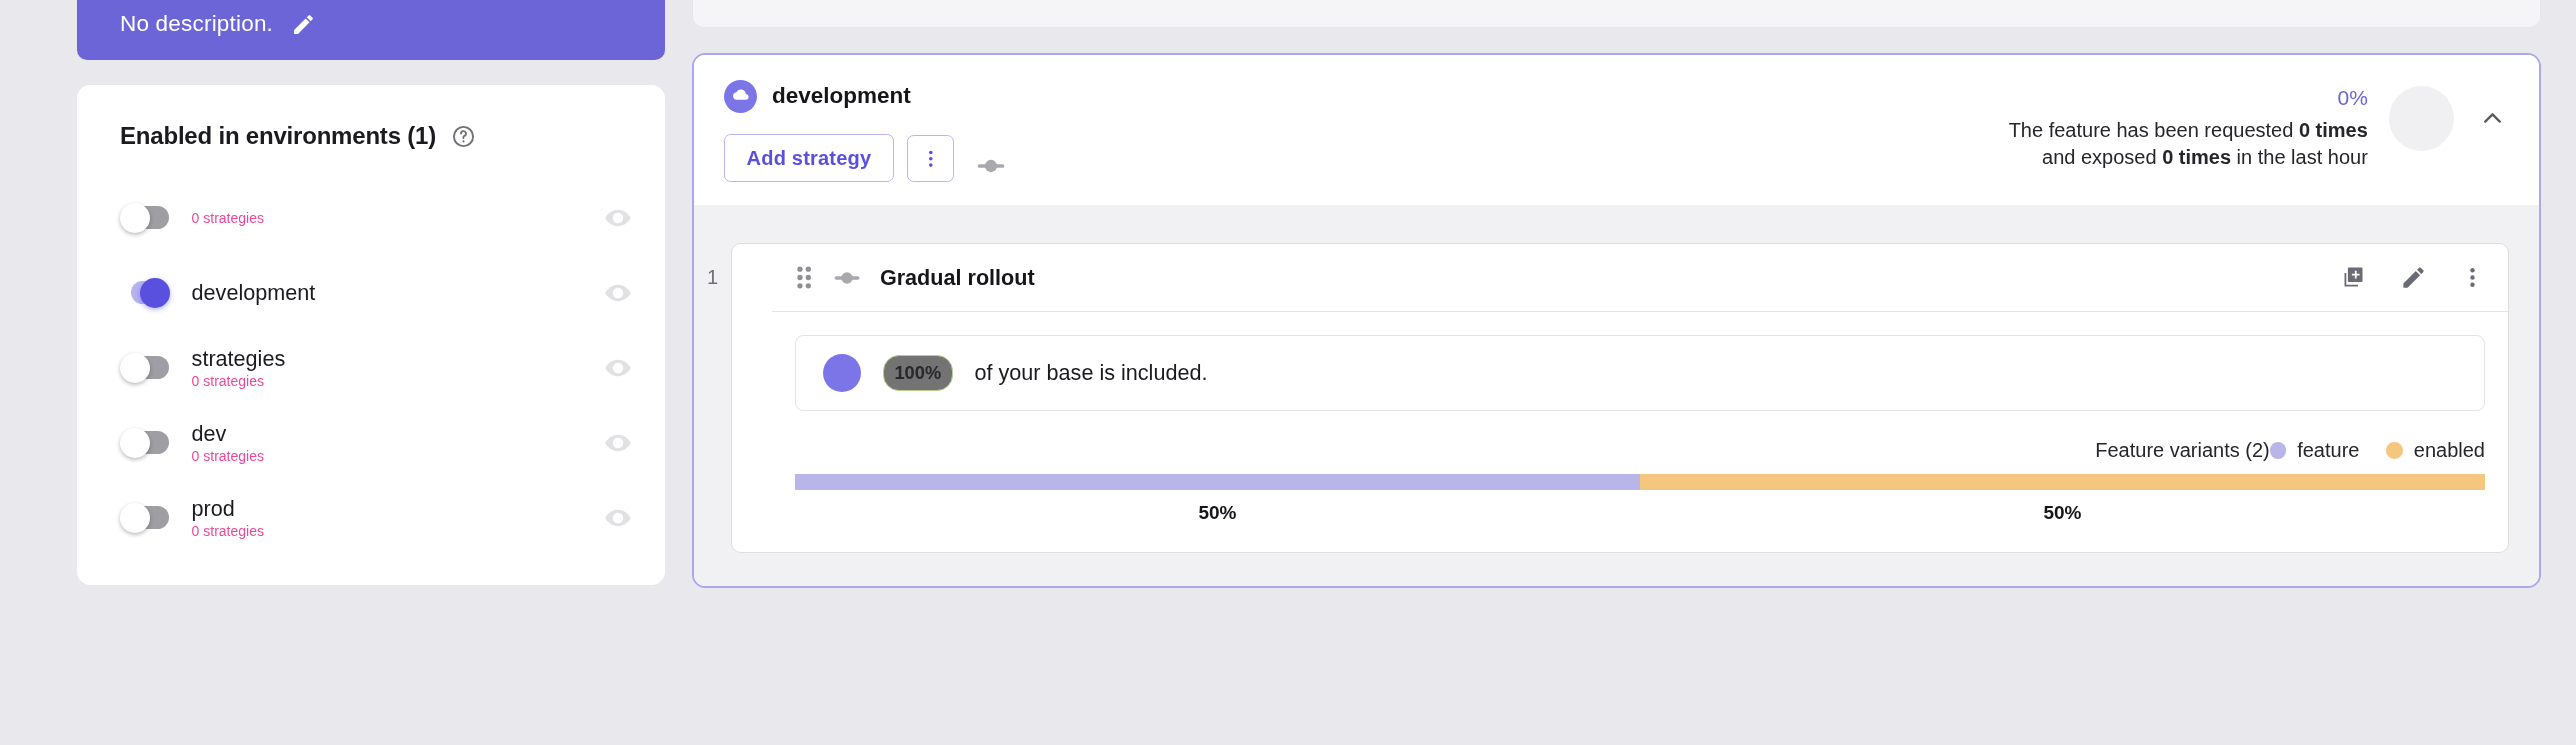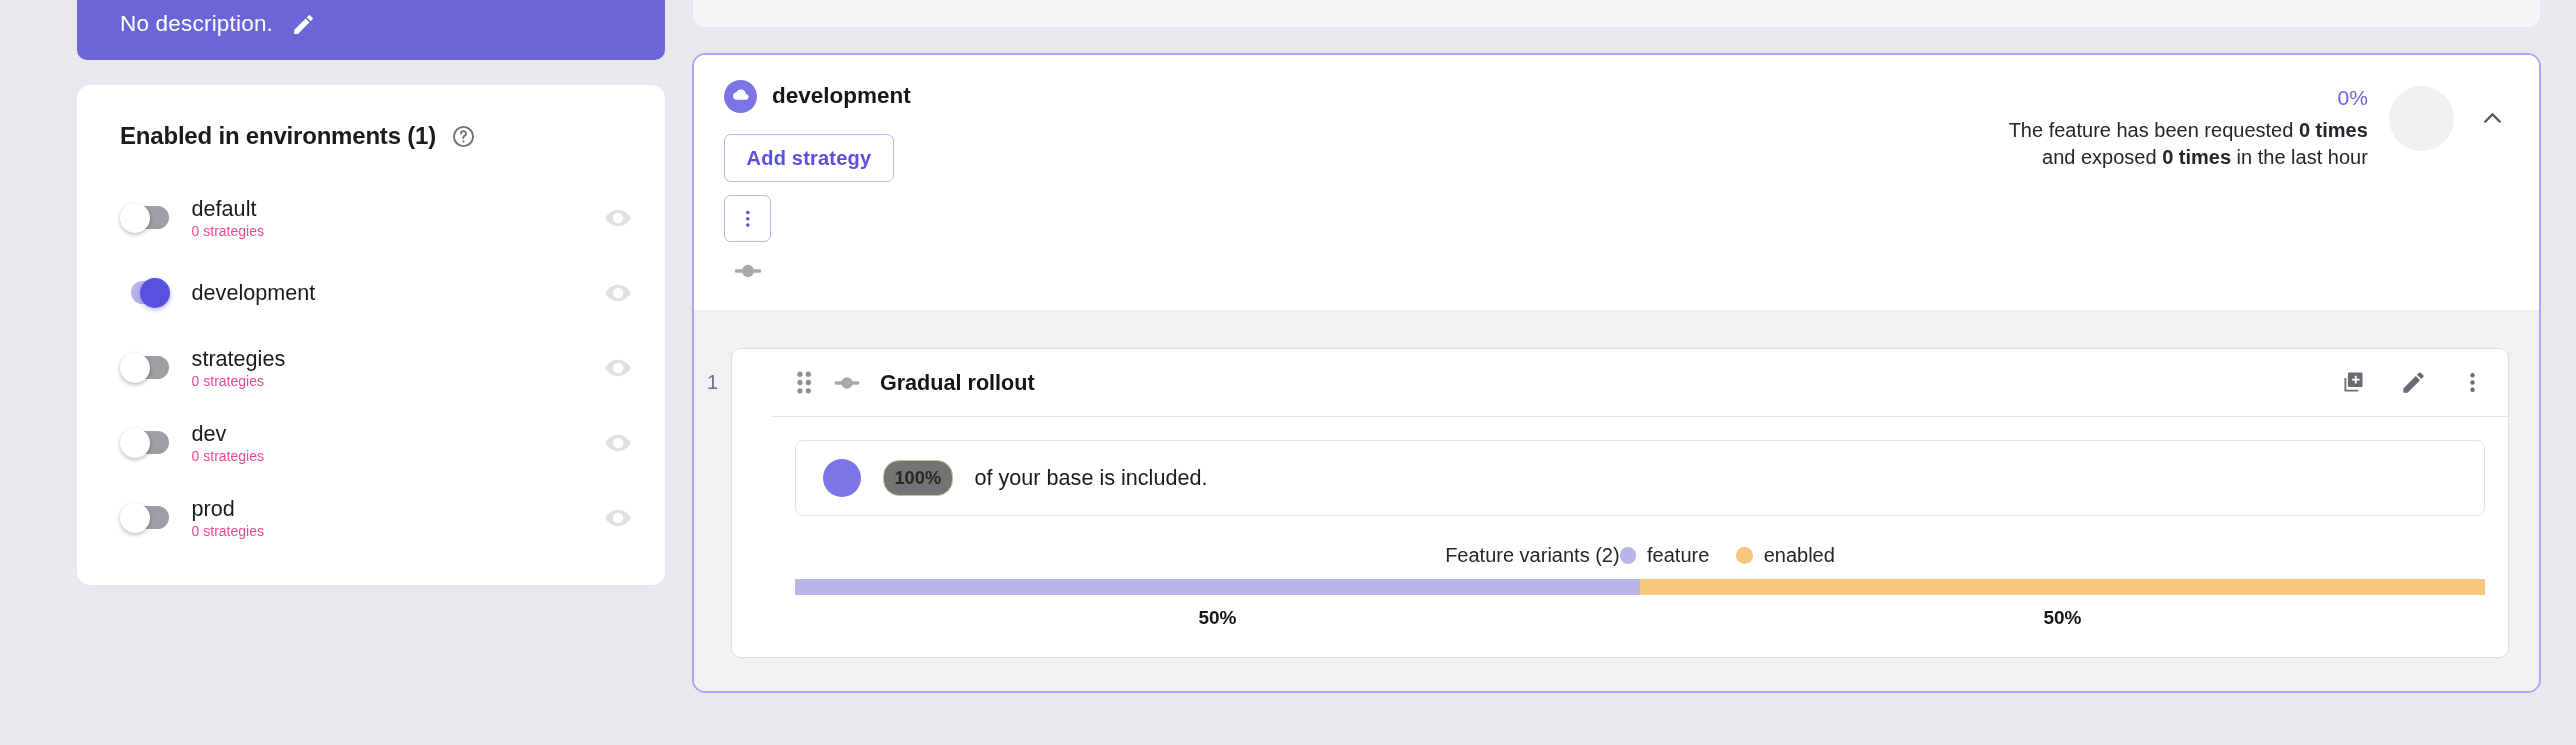--- a/index.html
+++ b/index.html
@@ -93,21 +93,21 @@
   }
   .panel-header-left { display: flex; flex-direction: column; }
   .env-heading { display: flex; align-items: center; gap: 15px; }
   .cloud-badge {
     width: 33px; height: 33px; border-radius: 50%;
     background: #7c75e8;
     display: flex; align-items: center; justify-content: center;
   }
   .env-heading-name { font-size: 22.5px; font-weight: 700; color: #15151a; }
 
-  .header-actions { display: flex; align-items: flex-start; gap: 13px; margin-top: 21.6px; flex-direction: column; }
+  .header-actions { display: flex; align-items: flex-end; gap: 13px; margin-top: 21.6px; }
   .btn-add-strategy {
     border: 1.7px solid #b9b4f2;
     color: #5a50e0;
     background: #fff;
     font-size: 20px; font-weight: 700;
     padding: 11.6px 21.6px;
     border-radius: 6.7px;
     font-family: "Liberation Sans", sans-serif;
     cursor: pointer;
     letter-spacing: 0.2px;
@@ -189,21 +189,21 @@
   .pct-chip {
     border: 0.8px solid #b7cf8f;
     background: #737373;
     border-radius: 16px;
     padding: 5.8px 10.8px;
     font-size: 18.3px; font-weight: 700; color: #27272c;
   }
   .rollout-text { font-size: 21.6px; color: #1a1a1f; }
 
   .variants-head {
-    display: flex; align-items: center; justify-content: center;
+    display: flex; align-items: center; justify-content: flex-end;
     margin-top: 28px; margin-bottom: 11.6px;
   }
   .variants-title { font-size: 20px; color: #25252b; }
   .legend { display: flex; align-items: center; gap: 27px; }
   .legend-item { display: flex; align-items: center; gap: 10.8px; }
   .legend-dot { width: 16.6px; height: 16.6px; border-radius: 50%; }
   .legend-label { font-size: 20px; color: #25252b; }
 
   .variant-bar { display: flex; width: 100%; height: 16.6px; overflow: hidden; }
   .variant-seg { height: 16.6px; }
@@ -240,21 +240,20 @@
       </div>
 
       <div class="env-list">
 
         <div class="env-row">
           <div class="toggle">
             <span class="track"></span>
             <span class="knob"></span>
           </div>
           <div class="env-labels">
-            <span class="env-name">default</span>
             <span class="env-sub">0 strategies</span>
           </div>
           <span class="eye-icon">
             <svg width="28" height="28" viewBox="0 0 24 24" fill="#dcdce0">
               <path d="M12 5C6.5 5 2.4 9.2 1 12c1.4 2.8 5.5 7 11 7s9.6-4.2 11-7c-1.4-2.8-5.5-7-11-7zm0 11.5A4.5 4.5 0 1 1 12 7.5a4.5 4.5 0 0 1 0 9z"></path>
               <circle cx="12" cy="12" r="2.5" fill="#ffffff"></circle>
             </svg>
           </span>
         </div>
 

